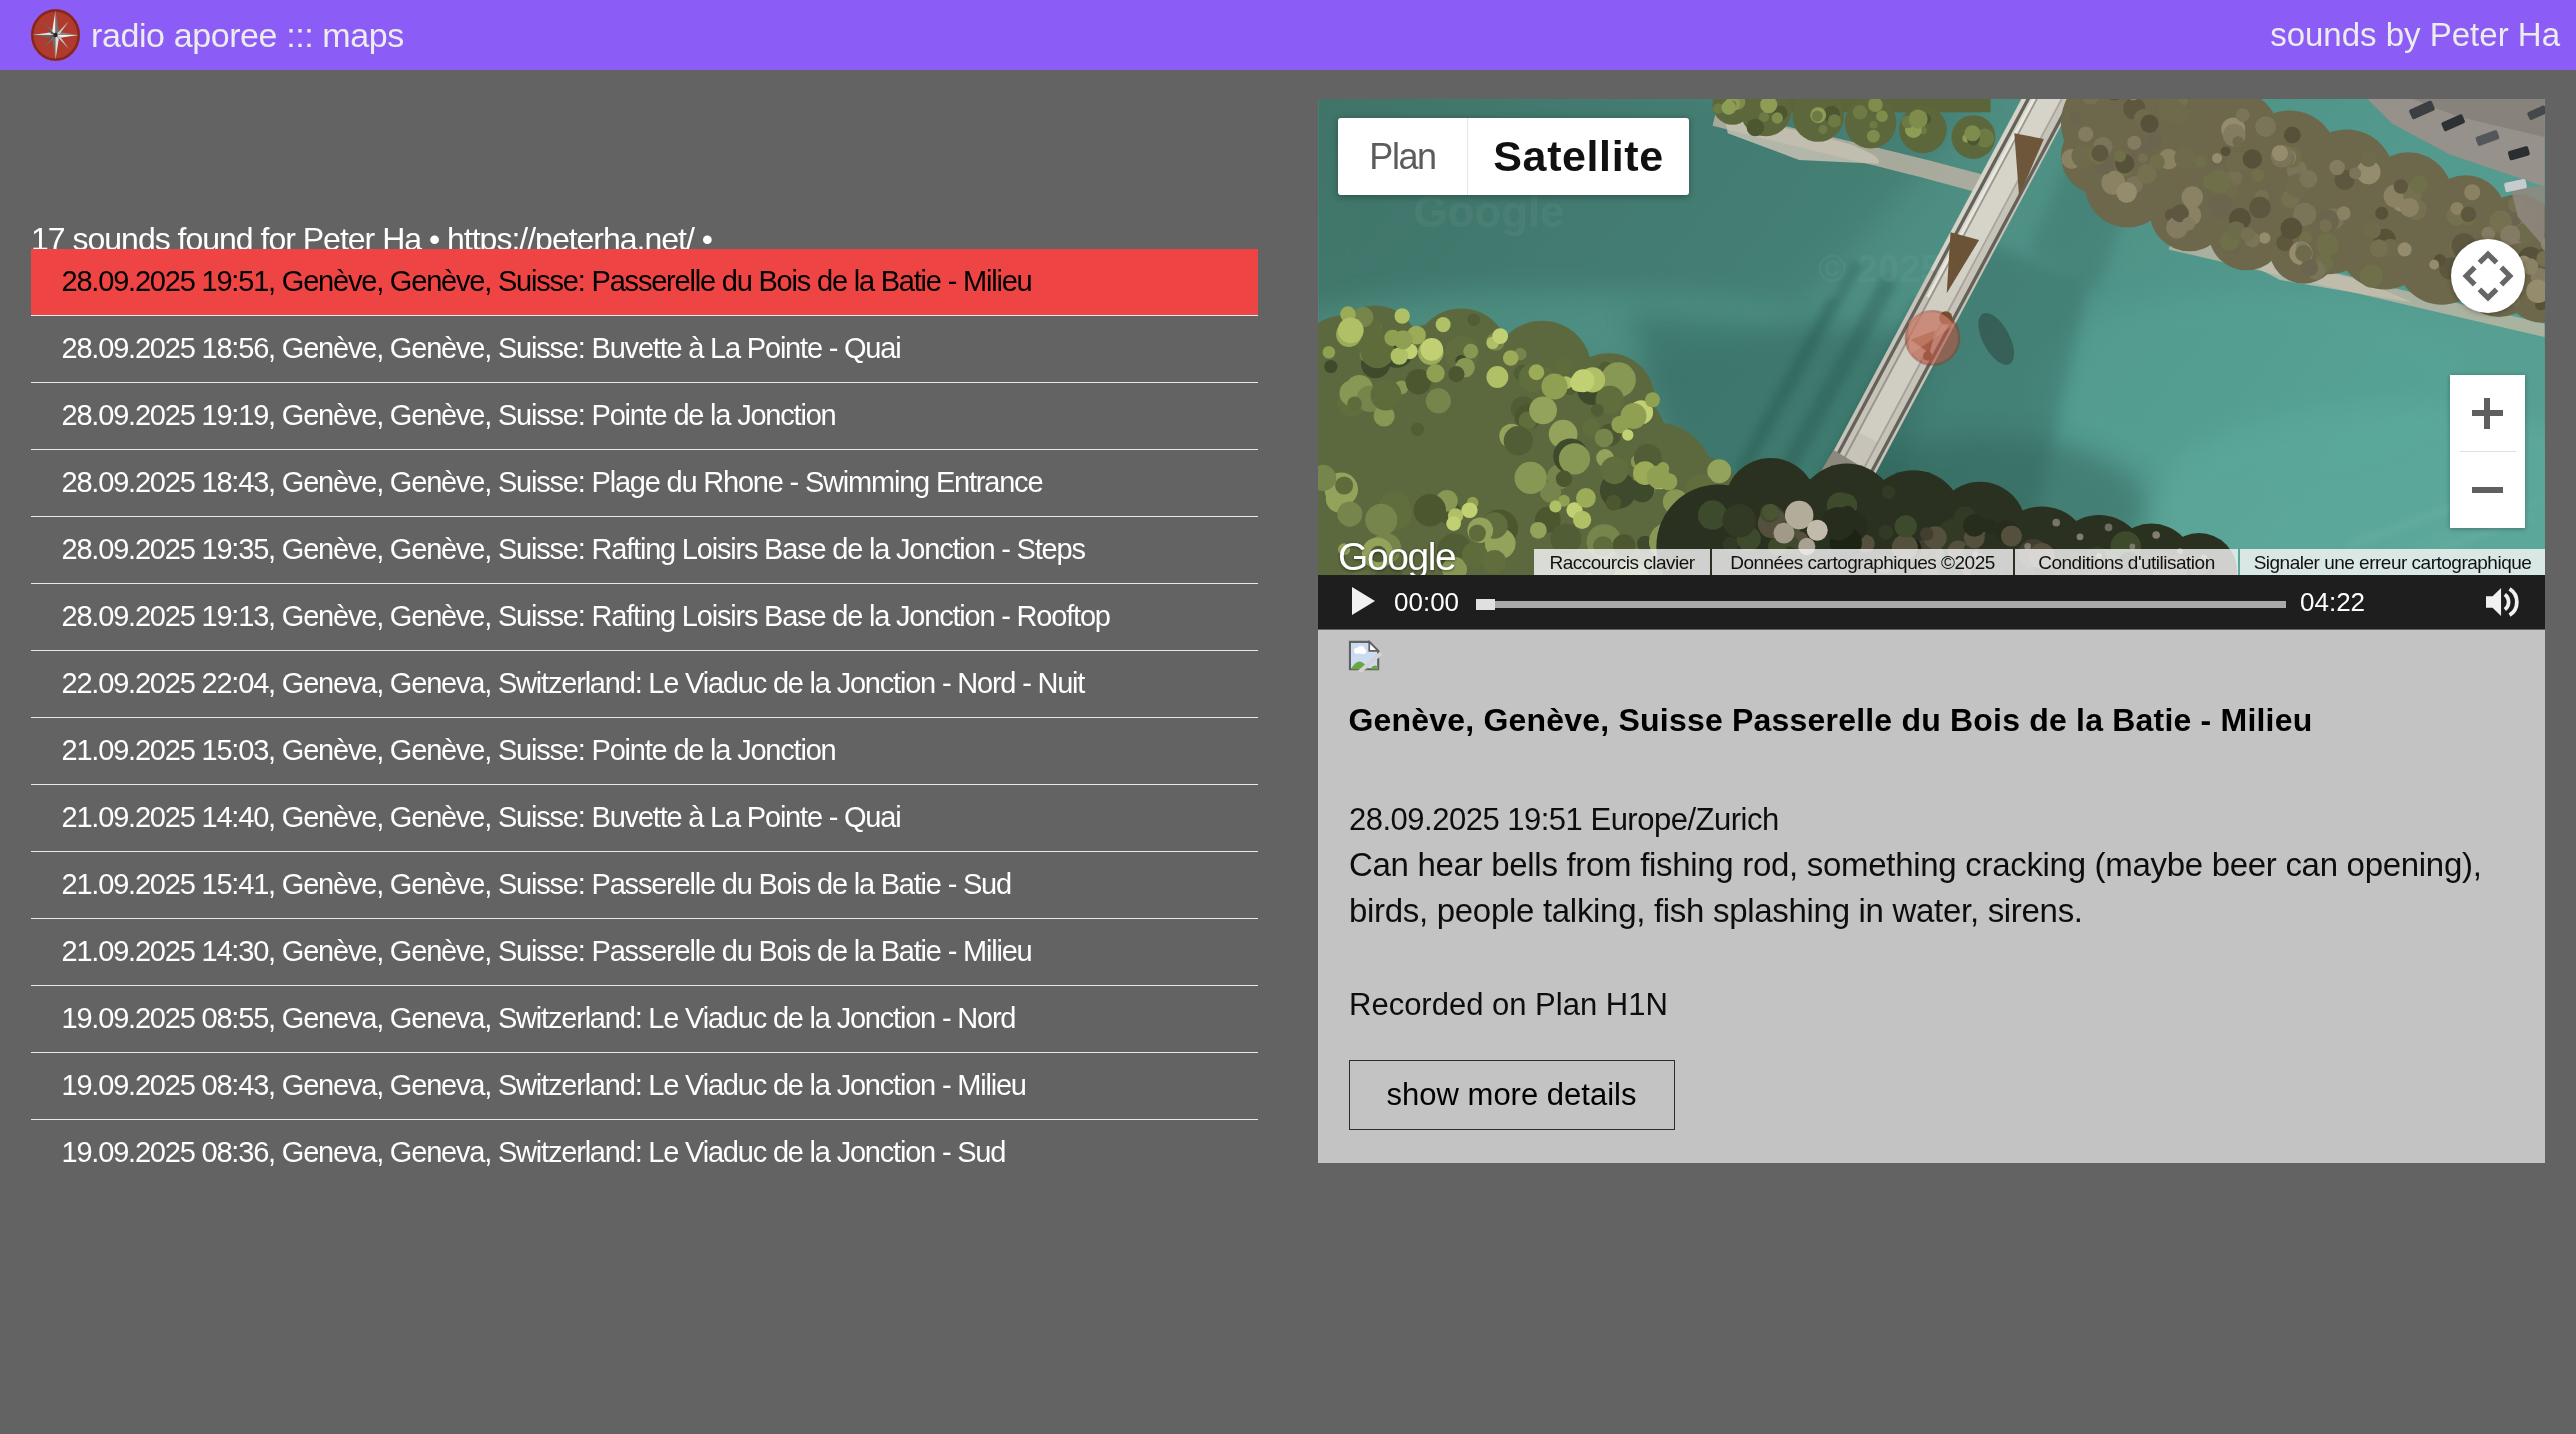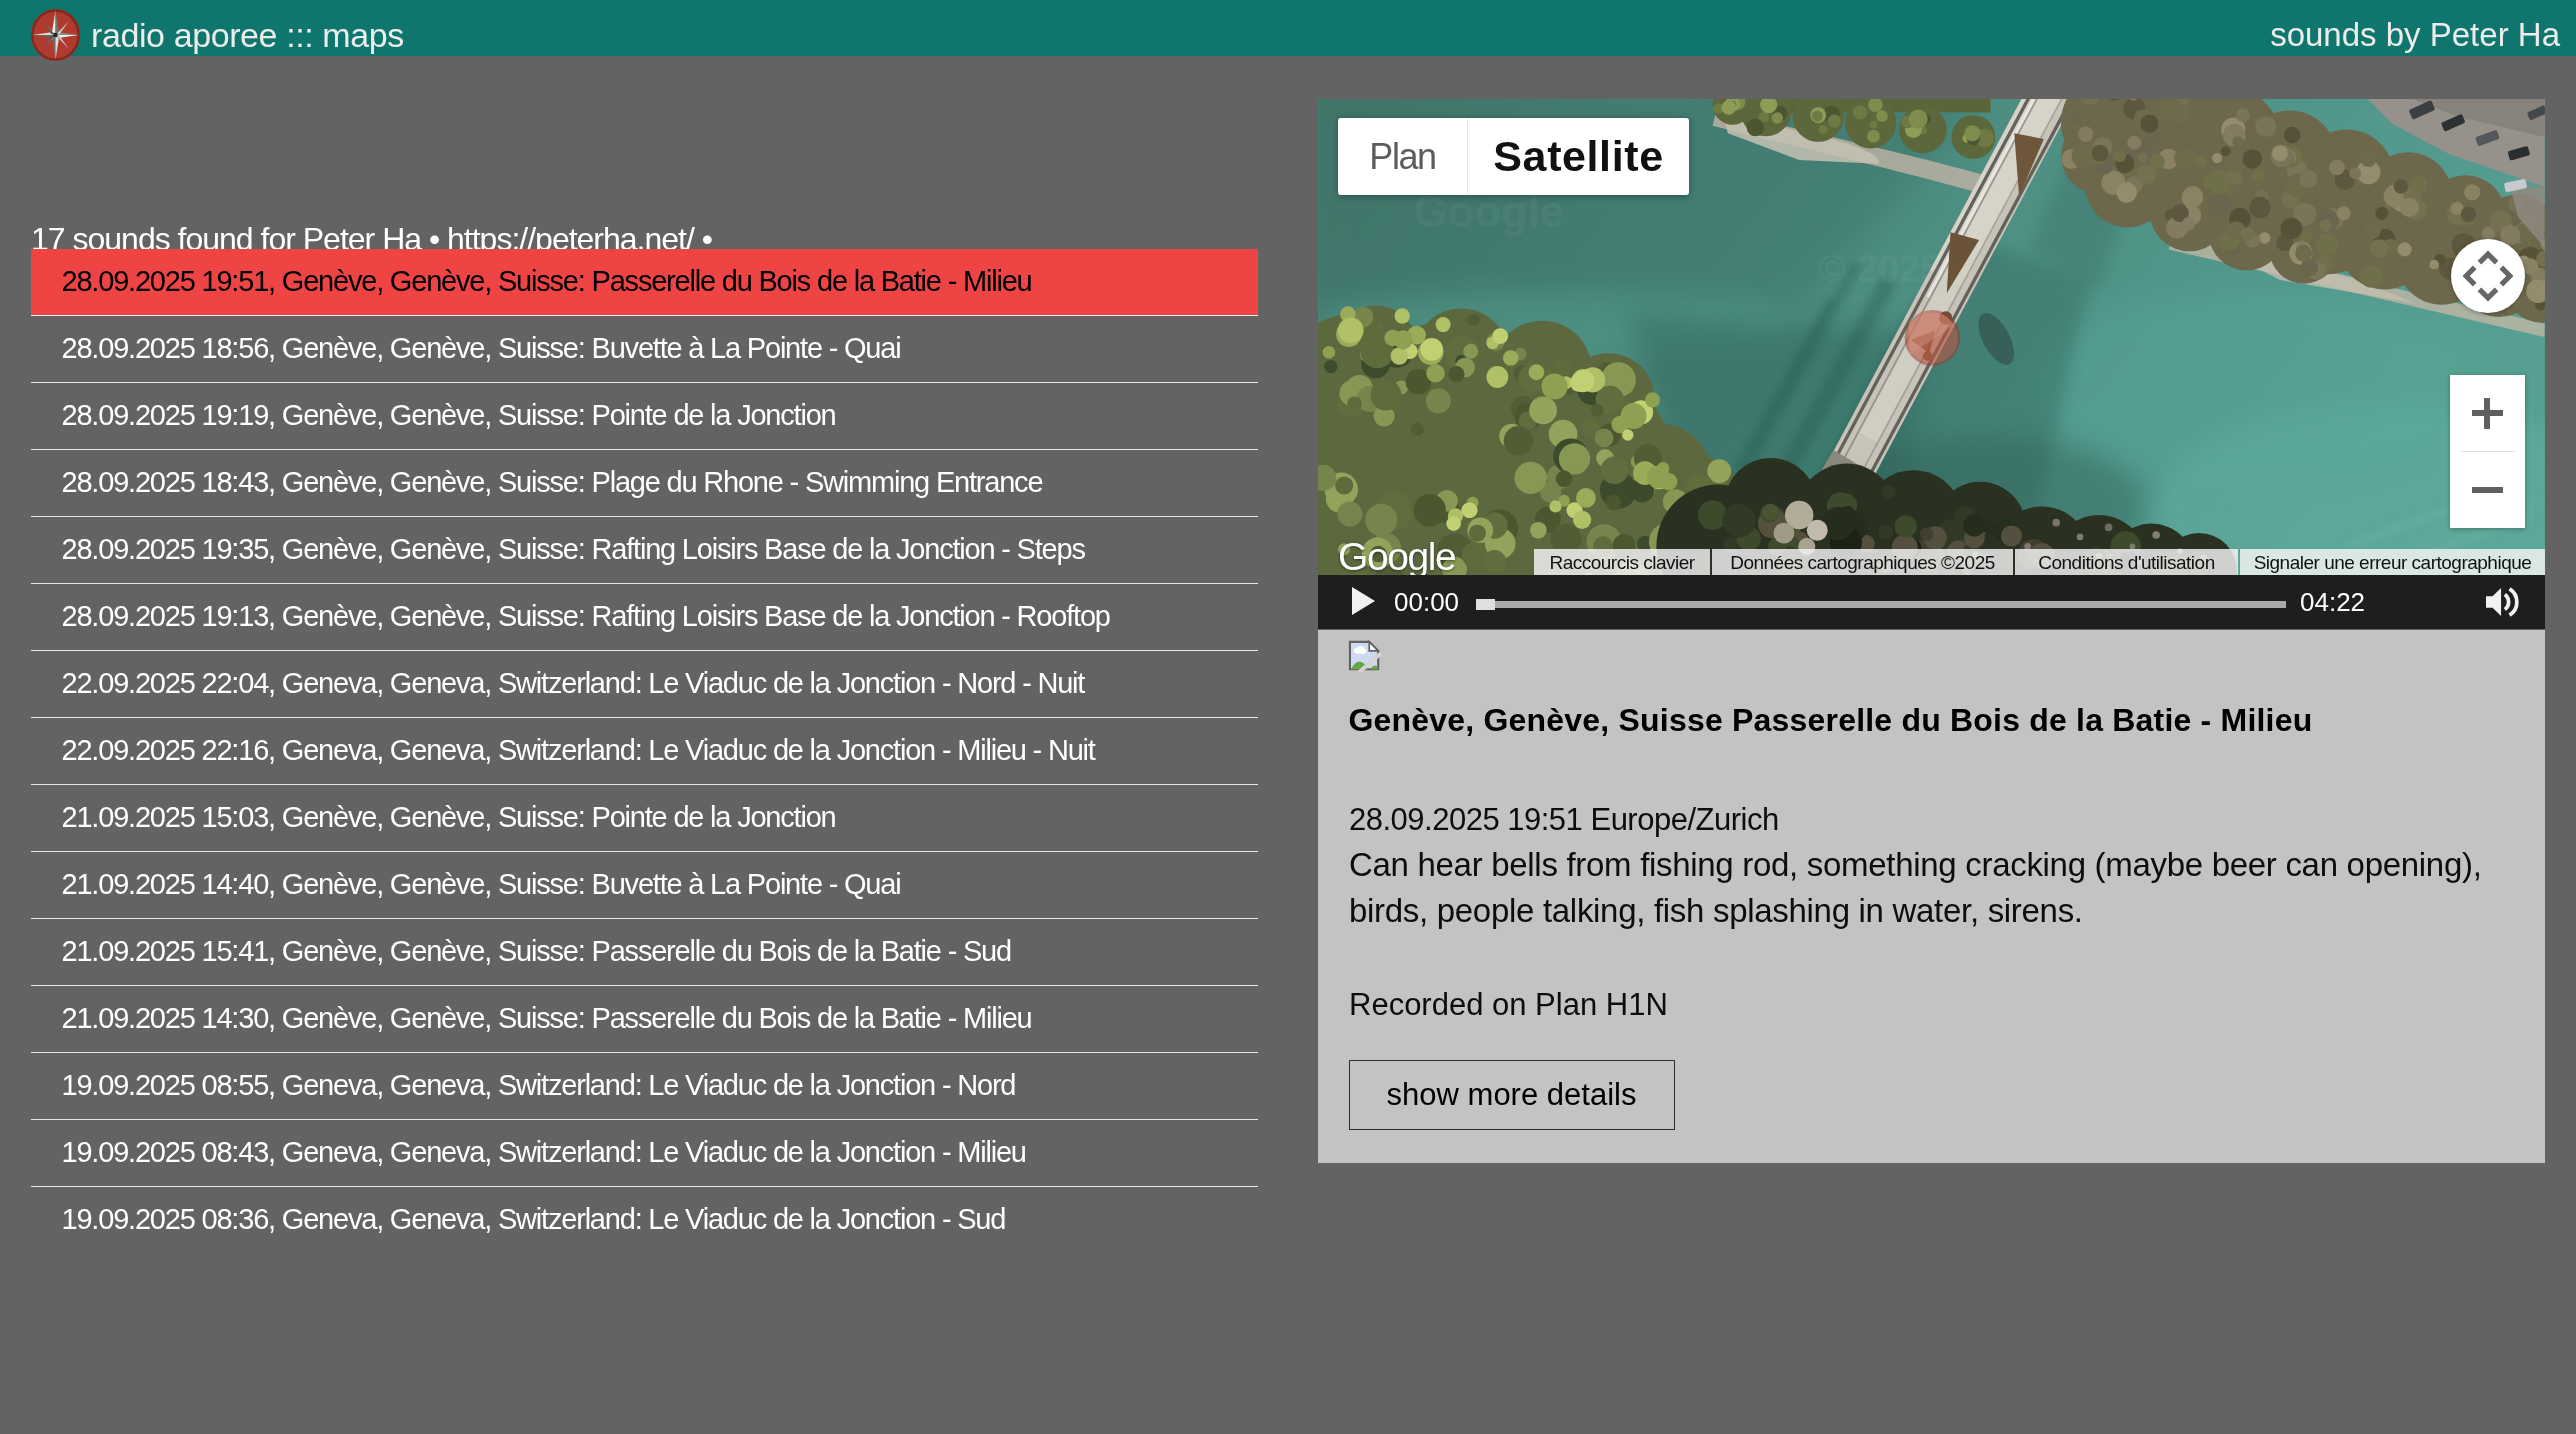--- a/index.html
+++ b/index.html
@@ -1,17 +1,17 @@
 <!DOCTYPE html>
 <html><head><meta charset="utf-8"><style>
 * { box-sizing: border-box; }
 html,body { margin:0; padding:0; width:2576px; height:1435px; background:#636363;
   font-family:"Liberation Sans",sans-serif; overflow:hidden; }
 #page { position:relative; width:2576px; height:1435px; }
-#topbar { position:absolute; left:0; top:0; width:2576px; height:56px; background:#0f766e;text-align:center; }
+#topbar { position:absolute; left:0; top:0; width:2576px; height:70px; background:#8b5cf6;text-align:center; }
 #title { position:absolute; left:91px; top:0; height:70px; line-height:70px; font-size:34px;
   letter-spacing:-0.4px; color:#ececec; }
 #byline { position:absolute; right:16px; top:0; height:70px; line-height:70px; font-size:33px; color:#ececec; }
 #search { position:absolute; left:30.5px; top:99px; width:1227px; height:74px; background:#ffffff; }
 #search span { position:absolute; left:13.3px; top:0; line-height:72px; font-size:34px; letter-spacing:1.8px; color:#6f6f6f; }
 #info { position:absolute; left:31px; top:221px; font-size:32px; letter-spacing:-1px; color:#ffffff; }
 #list { position:absolute; left:30.5px; top:249px; width:1227px; }
 .item { height:67px; line-height:65px; border-bottom:1.9px solid #e8e8e8; padding-left:31px;
   font-size:29px; letter-spacing:-1.2px; color:#ffffff; white-space:nowrap; overflow:hidden; }
 .item.sel { background:#ef4444; color:#000000; border-bottom-color:#ededed; }
@@ -79,21 +79,20 @@
 </div>
 <div id="info">17 sounds found for Peter Ha • https://peterha.net/ •</div>
 <div id="list">
 <div class="item sel">28.09.2025 19:51, Genève, Genève, Suisse: Passerelle du Bois de la Batie - Milieu</div>
 <div class="item">28.09.2025 18:56, Genève, Genève, Suisse: Buvette à La Pointe - Quai</div>
 <div class="item">28.09.2025 19:19, Genève, Genève, Suisse: Pointe de la Jonction</div>
 <div class="item">28.09.2025 18:43, Genève, Genève, Suisse: Plage du Rhone - Swimming Entrance</div>
 <div class="item">28.09.2025 19:35, Genève, Genève, Suisse: Rafting Loisirs Base de la Jonction - Steps</div>
 <div class="item">28.09.2025 19:13, Genève, Genève, Suisse: Rafting Loisirs Base de la Jonction - Rooftop</div>
 <div class="item">22.09.2025 22:04, Geneva, Geneva, Switzerland: Le Viaduc de la Jonction - Nord - Nuit</div>
-<div class="item">22.09.2025 22:16, Geneva, Geneva, Switzerland: Le Viaduc de la Jonction - Milieu - Nuit</div>
 <div class="item">21.09.2025 15:03, Genève, Genève, Suisse: Pointe de la Jonction</div>
 <div class="item">21.09.2025 14:40, Genève, Genève, Suisse: Buvette à La Pointe - Quai</div>
 <div class="item">21.09.2025 15:41, Genève, Genève, Suisse: Passerelle du Bois de la Batie - Sud</div>
 <div class="item">21.09.2025 14:30, Genève, Genève, Suisse: Passerelle du Bois de la Batie - Milieu</div>
 <div class="item">19.09.2025 08:55, Geneva, Geneva, Switzerland: Le Viaduc de la Jonction - Nord</div>
 <div class="item">19.09.2025 08:43, Geneva, Geneva, Switzerland: Le Viaduc de la Jonction - Milieu</div>
 <div class="item" style="border-bottom:none">19.09.2025 08:36, Geneva, Geneva, Switzerland: Le Viaduc de la Jonction - Sud</div>
 
 </div>
 <div id="map">

